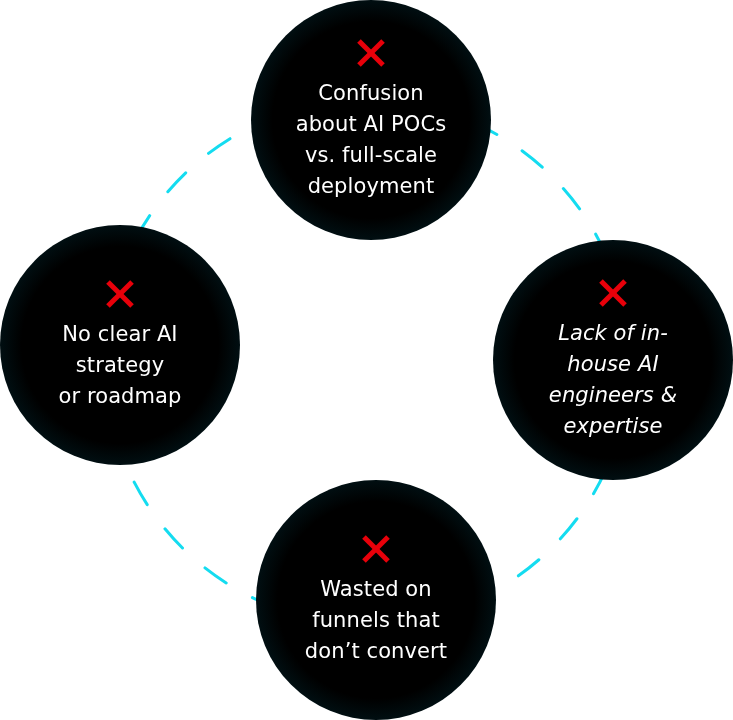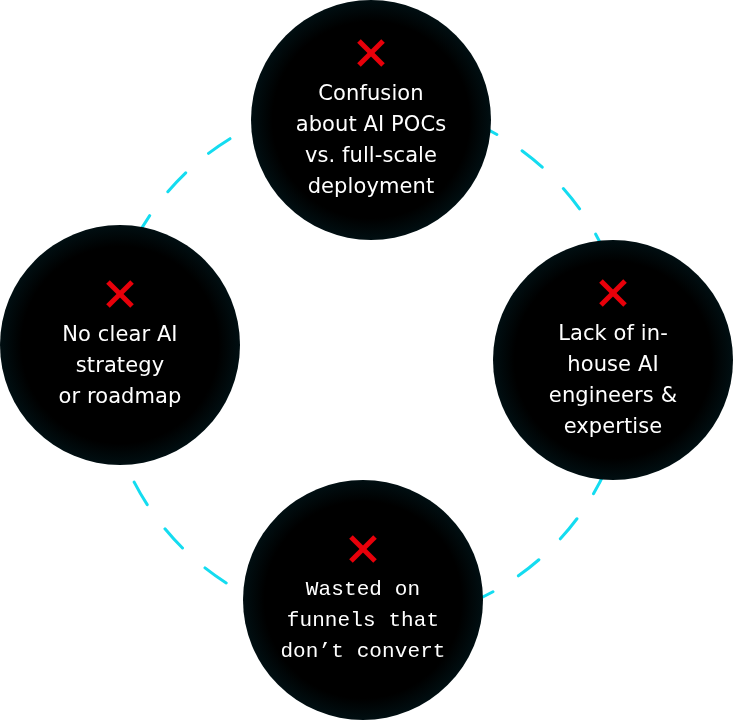--- a/index.html
+++ b/index.html
@@ -25,29 +25,29 @@
 </svg>
 
 <div class="node" style="left:251px; top:0px;">
   <span class="x"></span>
   <span class="label">Confusion
 about AI POCs
 vs. full-scale
 deployment</span>
 </div>
 
-<div class="node" style="left:493px; top:240px;">
+<div class="node" style="left:493px; top:240px;font-style:italic;">
   <span class="x"></span>
   <span class="label">Lack of in-
 house AI
 engineers &amp;
 expertise</span>
 </div>
 
-<div class="node" style="left:243px; top:480px;font-family:Liberation Mono, monospace;">
+<div class="node" style="left:256px; top:480px;">
   <span class="x"></span>
   <span class="label">Wasted on
 funnels that
 don’t convert</span>
 </div>
 
 <div class="node" style="left:0px; top:225px;">
   <span class="x"></span>
   <span class="label">No clear AI
 strategy

